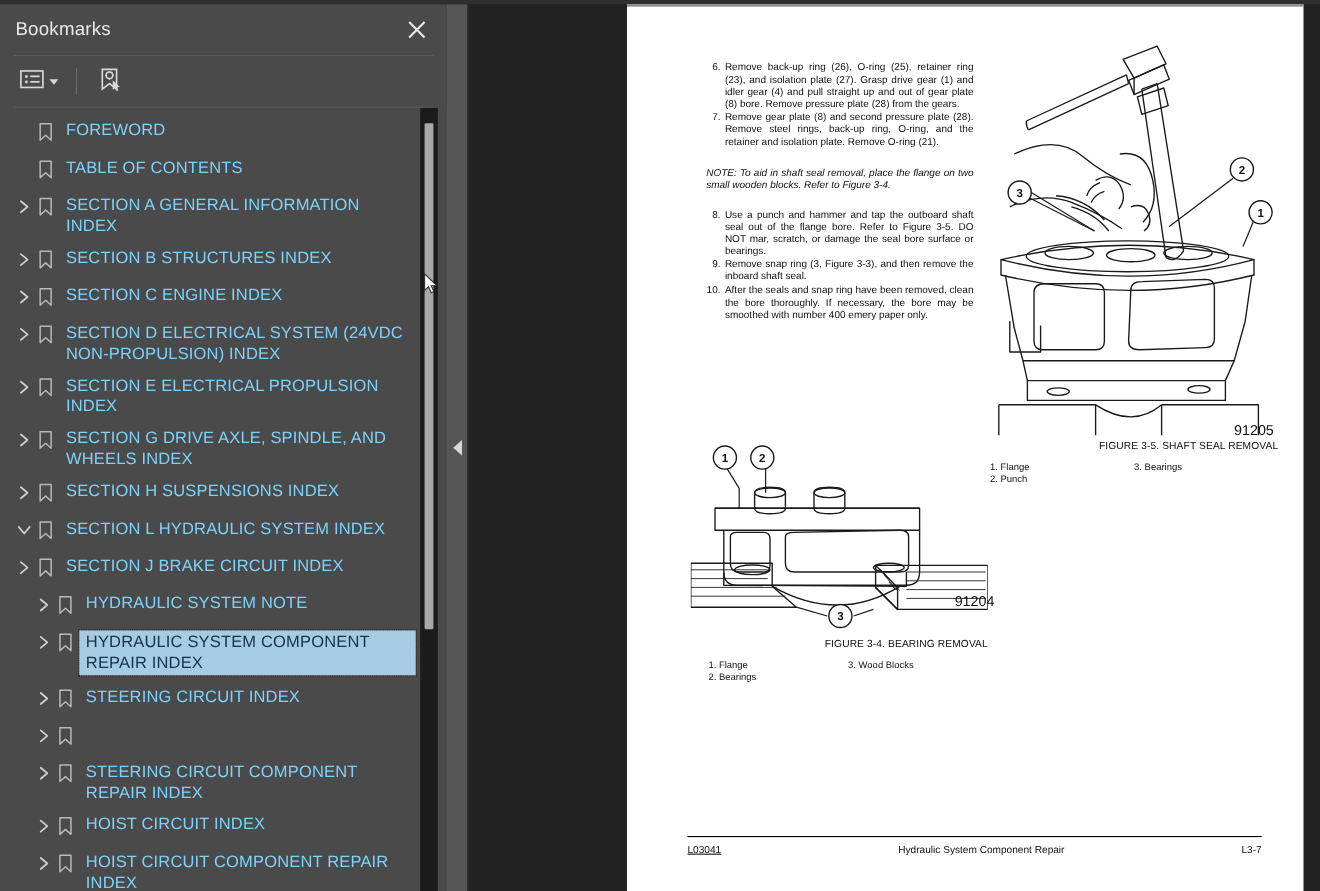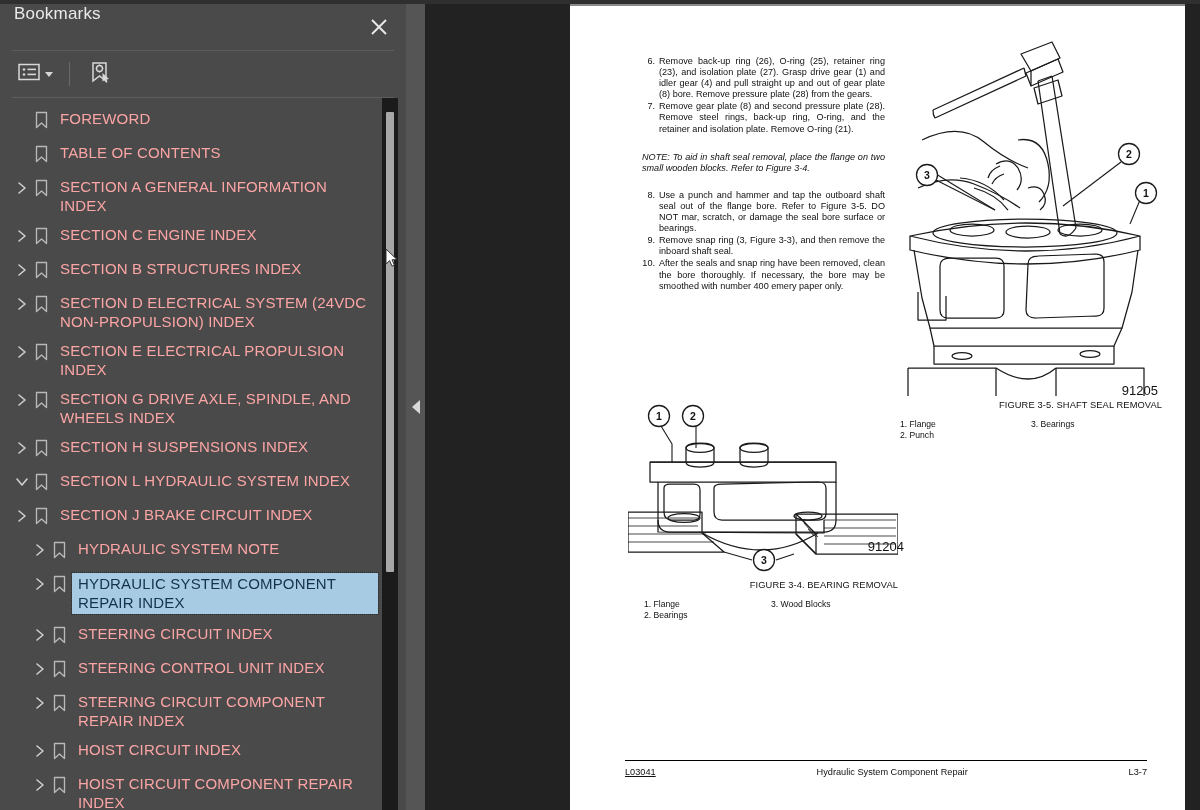--- a/index.html
+++ b/index.html
@@ -16,21 +16,21 @@
 
   
   .panel {
     position: absolute; left: 0; top: 4px;
     width: 406px; height: 806px;
     background: #4a4a4a;
     display: flex; flex-direction: column;
   }
   .panel-header {
     height: 46px; flex: 0 0 46px;
-    display: flex; 
+    display: flex; align-items: center;
     padding: 0 14px 0 14px;
     position: relative;
   }
   .panel-title {
     font-size: 17px; color: #e9e9e9; letter-spacing: .2px;
   }
   .close-icon {
     position: absolute; right: 16px; top: 50%; transform: translateY(-50%);
     width: 22px; height: 22px; cursor: pointer;
   }
@@ -67,21 +67,21 @@
     padding: 5px 6px 5px 0;
     cursor: pointer;
   }
   .chev {
     flex:0 0 auto; width:16px; height:20px;
     display:flex; align-items:center; justify-content:center;
     margin-top:1px;
   }
   .bm-icon { flex:0 0 auto; width:22px; height:20px; display:flex; align-items:center; justify-content:center; margin-top:1px;}
   .bm-label {
-    font-size: 15px; line-height: 19px; color:#fca5a5;
+    font-size: 15px; line-height: 19px; color:#7dd3fc;
     letter-spacing: .15px; padding-left: 8px; padding-right: 4px;
   }
   .bm-row.selected .bm-label {
     background: #a6cbe3; color:#15334a;
     outline: 1px dotted #2b2b2b; outline-offset: 0px;
     padding: 1px 6px 2px 6px; margin-left:2px;
     display:inline-block;
   }
 
   
@@ -257,34 +257,34 @@
             <span class="chev">
               <svg width="10" height="14" viewBox="0 0 10 14">
                 <path d="M2 2 L8 7 L2 12" fill="none" stroke="#cfcfcf" stroke-width="1.6" stroke-linecap="round" stroke-linejoin="round"></path>
               </svg>
             </span>
             <span class="bm-icon">
               <svg width="13" height="18" viewBox="0 0 13 18">
                 <path d="M1.5 1.5 H11.5 V16.5 L6.5 12 L1.5 16.5 Z" fill="none" stroke="#b9b9b9" stroke-width="1.35" stroke-linejoin="round"></path>
               </svg>
             </span>
+            <span class="bm-label">SECTION B STRUCTURES INDEX</span>
+          </div>
+          <div class="bm-row lvl0">
+            <span class="chev">
+              <svg width="10" height="14" viewBox="0 0 10 14">
+                <path d="M2 2 L8 7 L2 12" fill="none" stroke="#cfcfcf" stroke-width="1.6" stroke-linecap="round" stroke-linejoin="round"></path>
+              </svg>
+            </span>
+            <span class="bm-icon">
+              <svg width="13" height="18" viewBox="0 0 13 18">
+                <path d="M1.5 1.5 H11.5 V16.5 L6.5 12 L1.5 16.5 Z" fill="none" stroke="#b9b9b9" stroke-width="1.35" stroke-linejoin="round"></path>
+              </svg>
+            </span>
             <span class="bm-label">SECTION C ENGINE INDEX</span>
-          </div>
-          <div class="bm-row lvl0">
-            <span class="chev">
-              <svg width="10" height="14" viewBox="0 0 10 14">
-                <path d="M2 2 L8 7 L2 12" fill="none" stroke="#cfcfcf" stroke-width="1.6" stroke-linecap="round" stroke-linejoin="round"></path>
-              </svg>
-            </span>
-            <span class="bm-icon">
-              <svg width="13" height="18" viewBox="0 0 13 18">
-                <path d="M1.5 1.5 H11.5 V16.5 L6.5 12 L1.5 16.5 Z" fill="none" stroke="#b9b9b9" stroke-width="1.35" stroke-linejoin="round"></path>
-              </svg>
-            </span>
-            <span class="bm-label">SECTION B STRUCTURES INDEX</span>
           </div>
           <div class="bm-row lvl0">
             <span class="chev">
               <svg width="10" height="14" viewBox="0 0 10 14">
                 <path d="M2 2 L8 7 L2 12" fill="none" stroke="#cfcfcf" stroke-width="1.6" stroke-linecap="round" stroke-linejoin="round"></path>
               </svg>
             </span>
             <span class="bm-icon">
               <svg width="13" height="18" viewBox="0 0 13 18">
                 <path d="M1.5 1.5 H11.5 V16.5 L6.5 12 L1.5 16.5 Z" fill="none" stroke="#b9b9b9" stroke-width="1.35" stroke-linejoin="round"></path>
@@ -400,21 +400,20 @@
             <span class="chev">
               <svg width="10" height="14" viewBox="0 0 10 14">
                 <path d="M2 2 L8 7 L2 12" fill="none" stroke="#cfcfcf" stroke-width="1.6" stroke-linecap="round" stroke-linejoin="round"></path>
               </svg>
             </span>
             <span class="bm-icon">
               <svg width="13" height="18" viewBox="0 0 13 18">
                 <path d="M1.5 1.5 H11.5 V16.5 L6.5 12 L1.5 16.5 Z" fill="none" stroke="#b9b9b9" stroke-width="1.35" stroke-linejoin="round"></path>
               </svg>
             </span>
-            <span class="bm-label">STEERING CONTROL UNIT INDEX</span>
           </div>
           <div class="bm-row lvl1">
             <span class="chev">
               <svg width="10" height="14" viewBox="0 0 10 14">
                 <path d="M2 2 L8 7 L2 12" fill="none" stroke="#cfcfcf" stroke-width="1.6" stroke-linecap="round" stroke-linejoin="round"></path>
               </svg>
             </span>
             <span class="bm-icon">
               <svg width="13" height="18" viewBox="0 0 13 18">
                 <path d="M1.5 1.5 H11.5 V16.5 L6.5 12 L1.5 16.5 Z" fill="none" stroke="#b9b9b9" stroke-width="1.35" stroke-linejoin="round"></path>

